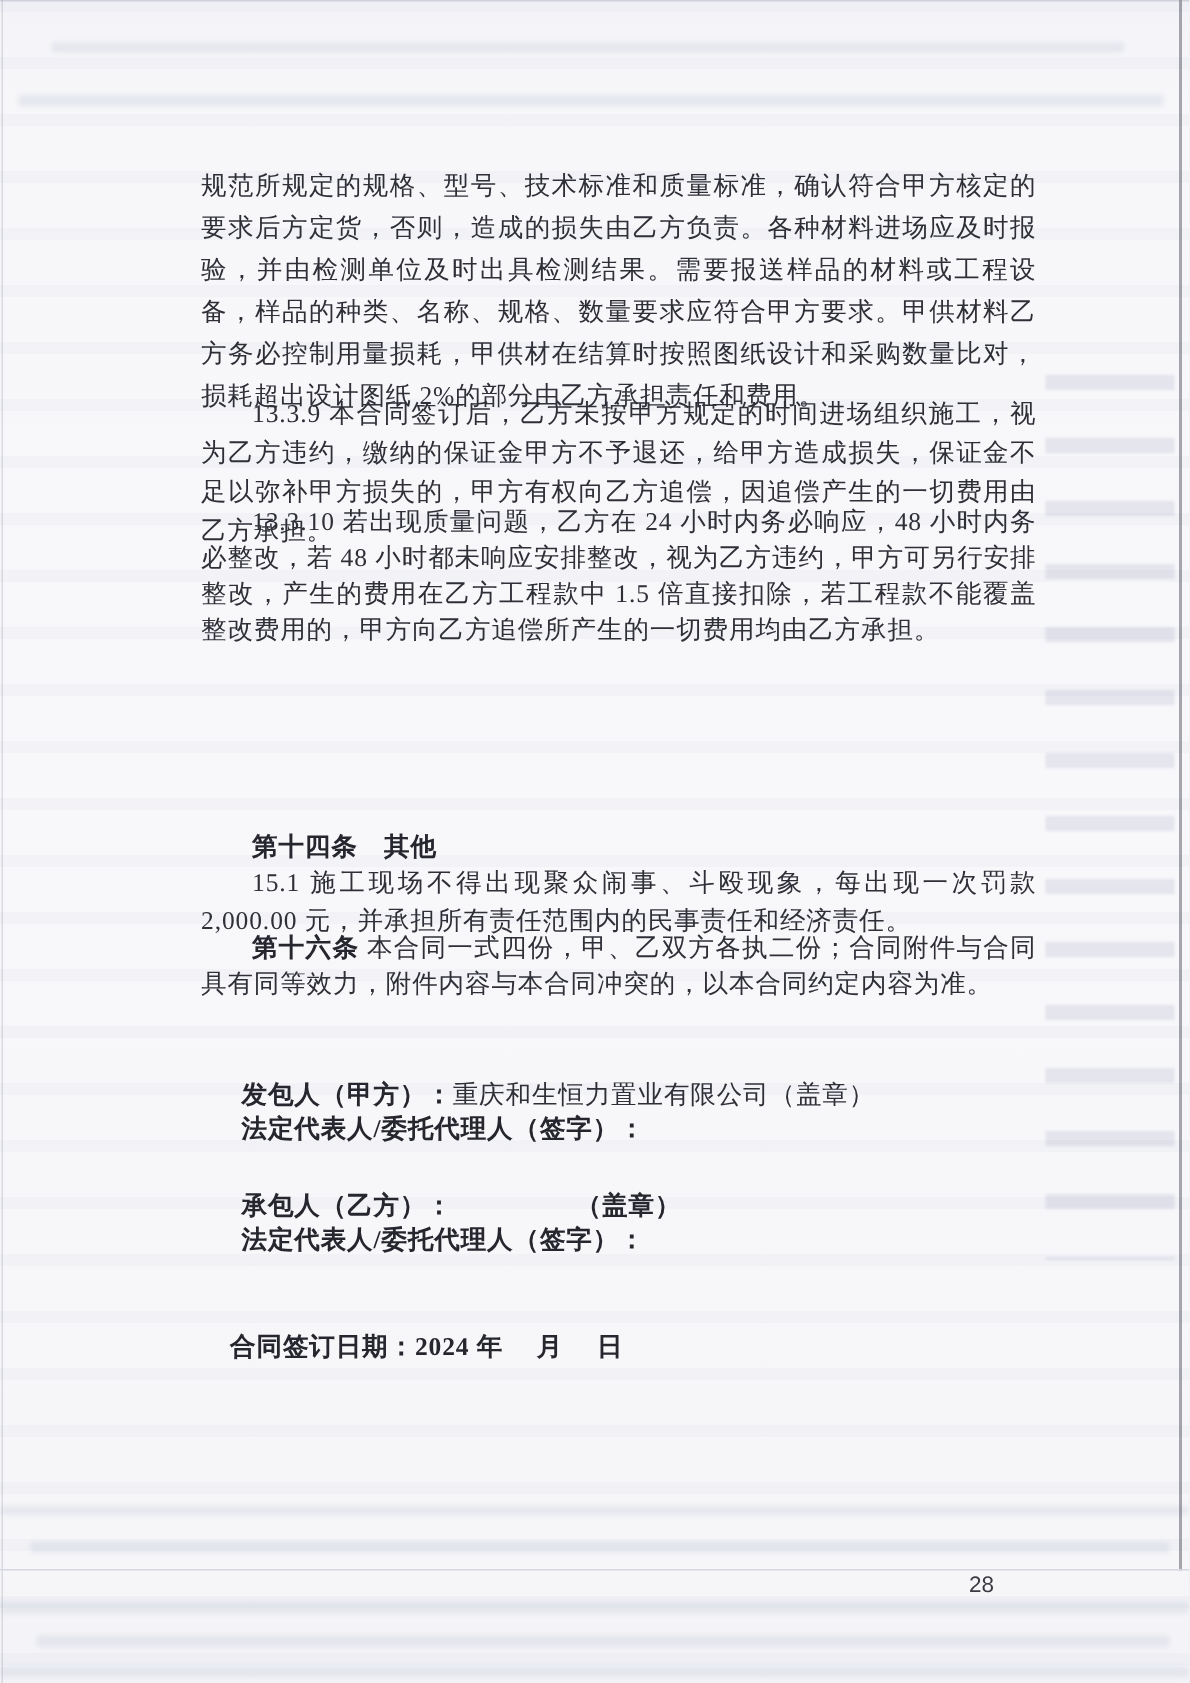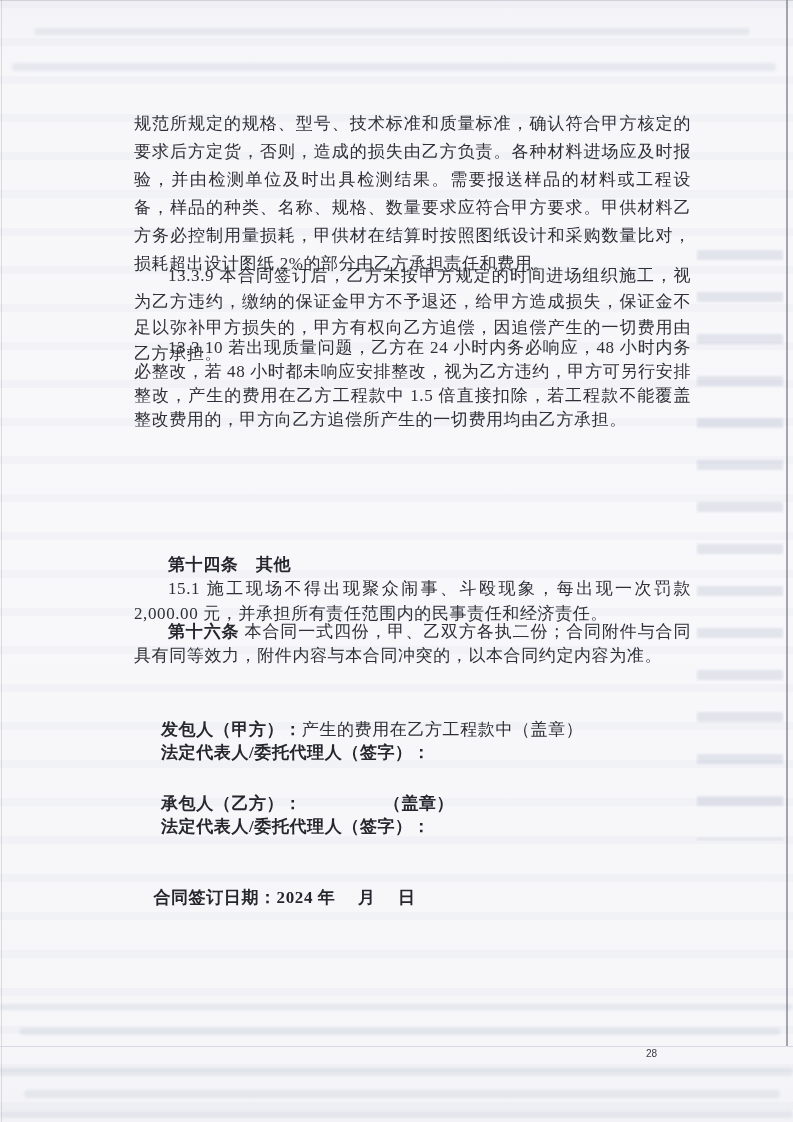--- a/index.html
+++ b/index.html
@@ -79,21 +79,21 @@
     line-height: 22px;
   }
   
   .footer-rule {
     position: absolute; left: 0; top: 1046px; width: 793px; height: 1px;
     background: #d6d8e3;
   }
   .page-number {
     position: absolute; left: 646px; top: 1048px;
     font-family: "Liberation Sans", "DejaVu Sans", sans-serif;
-    font-size: 10px; color: #3a3a42;
+    font-size: 15px; color: #3a3a42;
   }
 </style>
 </head>
 <body>
 
 <div class="page">
 
   <div class="bleed"></div>
   <div class="ghost" style="top:28px; left:34px; width:716px; height:7px;"></div>
   <div class="ghost" style="top:63px; left:12px; width:764px; height:8px;"></div>
@@ -119,21 +119,21 @@
   <h2 class="heading" style="top:537px;">第十四条　其他</h2>
 
   <p class="para indent" style="top:560px; line-height:25px;">15.1 施工现场不得出现聚众闹事、斗殴现象，每出现一次罚款 2,000.00 元，并承担所有责任范围内的民事责任和经济责任。</p>
 
 
   <p class="para indent" style="top:604px; line-height:24px;">
     <strong>第十六条</strong><span class="clause16-text"> 本合同一式四份，甲、乙双方各执二份；合同附件与合同具有同等效力，附件内容与本合同冲突的，以本合同约定内容为准。</span>
   </p>
 
   <div class="sig" style="top:703px;">
-    <strong>发包人（甲方）：</strong><span class="regular">产生的费用在乙方工程款中（盖章）</span>
+    <strong>发包人（甲方）：</strong><span class="regular">重庆和生恒力置业有限公司（盖章）</span>
   </div>
 
   <div class="sig" style="top:726px;">
     <strong>法定代表人/委托代理人（签字）：</strong>
   </div>
 
   <div class="sig" style="top:777px;">
     <strong>承包人（乙方）：</strong><span class="spacer"></span><strong>（盖章）</strong>
   </div>
 

